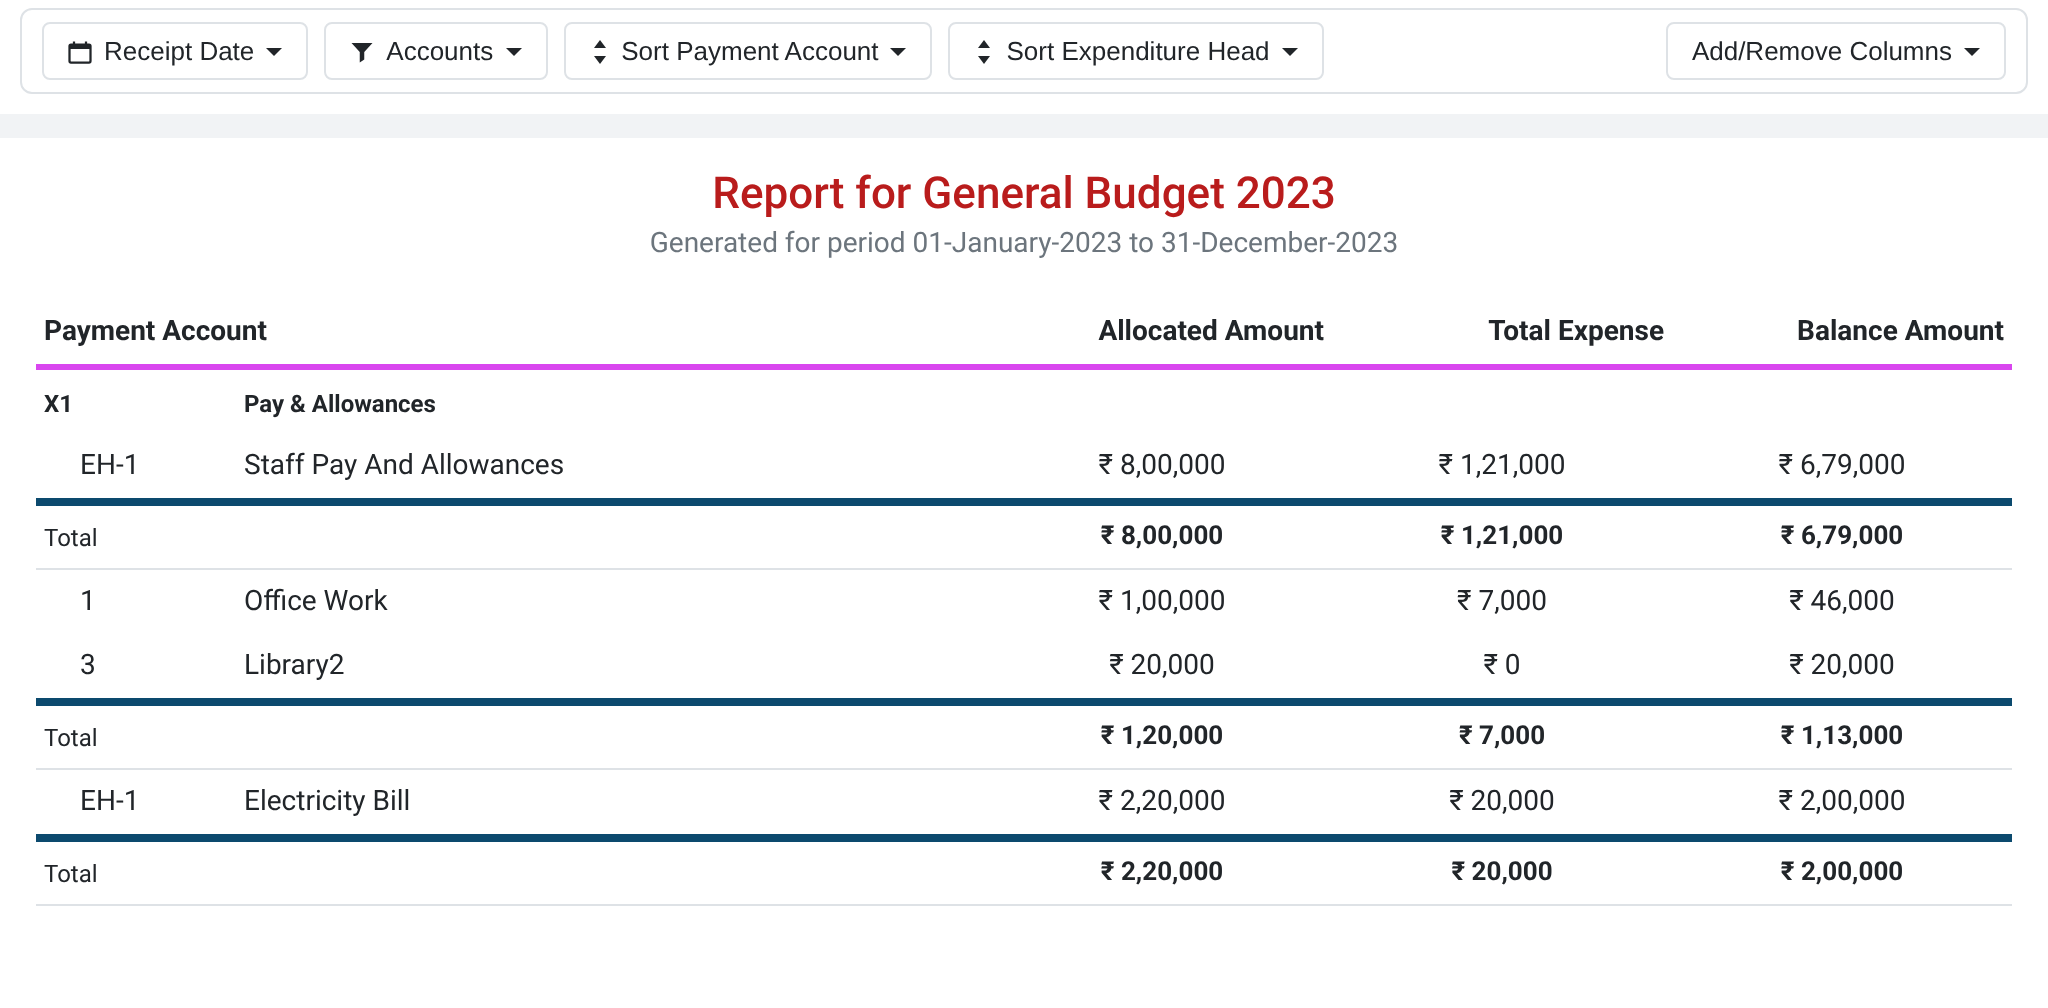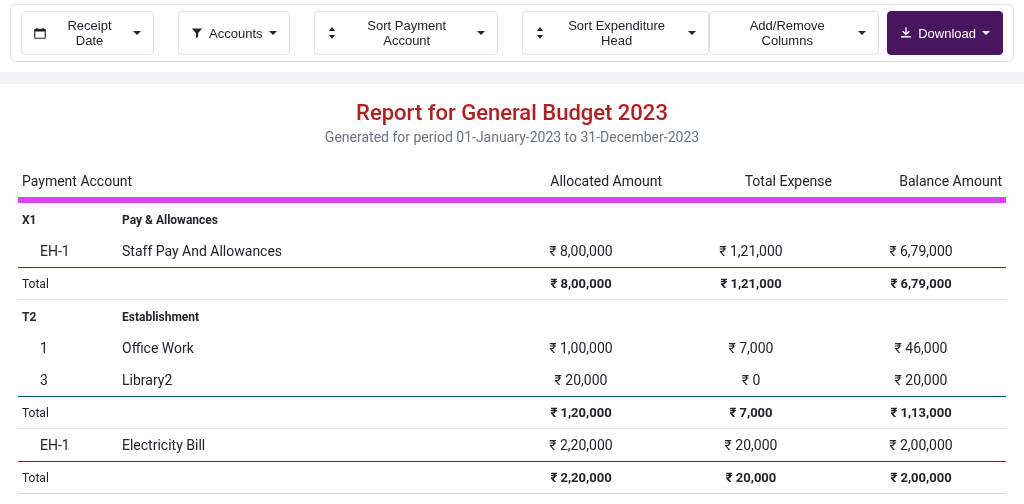--- a/index.html
+++ b/index.html
@@ -11,21 +11,21 @@
     }
     .toolbar-wrap {
       padding: 6px 10px;
       border: 1px solid #dee2e6;
       border-radius: 6px;
       margin: 4px 10px 0 10px;
       display: flex;
       justify-content: space-between;
       align-items: center;
     }
-    .toolbar-left { display: flex; gap: 24px; }
+    .toolbar-left { display: flex; gap: 8px; }
     .toolbar-right { display: flex; gap: 8px; }
     .btn {
       border: 1px solid #dee2e6;
       background: #fff;
       padding: 6px 12px;
       border-radius: 4px;
       font-size: 13px;
       color: #212529;
       cursor: pointer;
       display: inline-flex;
@@ -62,42 +62,42 @@
       font-size: 14px;
       color: #6c757d;
       margin-bottom: 20px;
     }
     table.report {
       width: 100%;
       border-collapse: collapse;
     }
     table.report thead th {
       text-align: left;
-      font-weight: 400;
+      font-weight: 700;
       font-size: 14px;
       padding: 8px 4px;
-      border-bottom: 6px solid #d946ef;
+      border-bottom: 3px solid #d946ef;
     }
     table.report thead th.num { text-align: right; }
     .group-row td {
       font-weight: 700;
       padding: 10px 4px 8px 4px;
       font-size: 12px;
     }
     .group-code { width: 100px; padding-left: 4px; }
     .data-row td {
       padding: 8px 4px;
       font-size: 14px;
       color: #212529;
     }
     .data-row .code-cell { padding-left: 22px; width: 100px; color: #212529;}
     .data-row .label-cell { color: #212529; }
     .num-cell { text-align: center; }
     .total-row td {
-      border-top: 1px solid #0c4a6e;
+      border-top: 4px solid #0c4a6e;
       border-bottom: 1px solid #dee2e6;
       padding: 8px 4px;
       font-weight: 700;
       font-size: 13px;
     }
     .total-row .total-label { font-size: 12px; font-weight: 400; color: #212529;}
     .icon { display: inline-flex; }
   </style>
 </head>
 <body>
@@ -140,30 +140,20 @@
             <path d="M5 0l3 4H2l3-4zM5 12l-3-4h6l-3 4z"></path>
           </svg>
       </span>
       <span>Sort Expenditure Head</span>
       <span class="caret-down"></span>
     </button>
   </div>
   <div class="toolbar-right">
     <button class="btn">
       <span>Add/Remove Columns</span>
-      <span class="caret-down"></span>
-    </button>
-    <button class="btn btn-download">
-      <span class="icon">
-        <svg width="12" height="12" viewBox="0 0 16 16" fill="currentColor">
-            <path d="M8 1v8M4 6l4 4 4-4" stroke="currentColor" stroke-width="1.8" fill="none" stroke-linecap="round" stroke-linejoin="round"></path>
-            <path d="M2 13h12" stroke="currentColor" stroke-width="1.8" stroke-linecap="round"></path>
-          </svg>
-      </span>
-      <span>Download</span>
       <span class="caret-down"></span>
     </button>
   </div>
 </div>
 
 <div class="gap-bar"></div>
 
 <div class="report-area">
   <h2 class="report-title">Report for General Budget 2023</h2>
   <div class="report-subtitle">Generated for period 01-January-2023 to 31-December-2023</div>
@@ -195,24 +185,20 @@
           <td class="num-cell">₹ 8,00,000</td>
           <td class="num-cell">₹ 1,21,000</td>
           <td class="num-cell">₹ 6,79,000</td>
         </tr>
         <tr class="total-row">
           <td colspan="2" class="total-label">Total</td>
           <td class="num-cell">₹ 8,00,000</td>
           <td class="num-cell">₹ 1,21,000</td>
           <td class="num-cell">₹ 6,79,000</td>
         </tr>
-        <tr class="group-row">
-          <td class="group-code">T2</td>
-          <td colspan="4">Establishment</td>
-        </tr>
         <tr class="data-row">
           <td class="code-cell">1</td>
           <td class="label-cell">Office Work</td>
           <td class="num-cell">₹ 1,00,000</td>
           <td class="num-cell">₹ 7,000</td>
           <td class="num-cell">₹ 46,000</td>
         </tr>
         <tr class="data-row">
           <td class="code-cell">3</td>
           <td class="label-cell">Library2</td>

